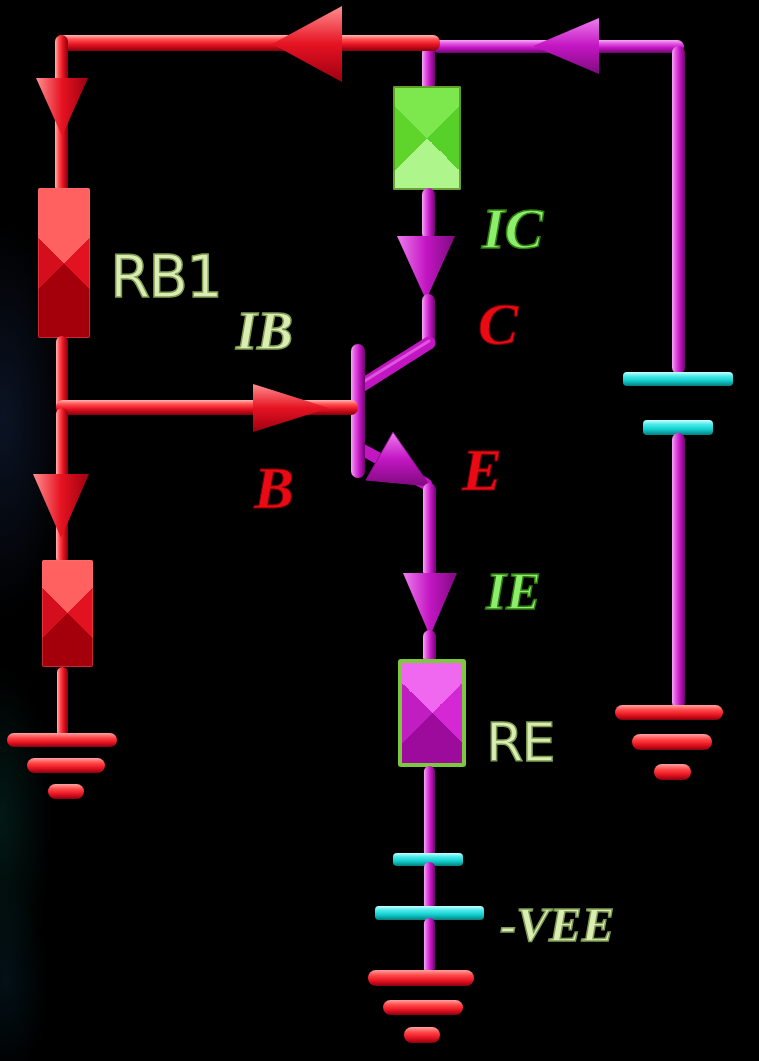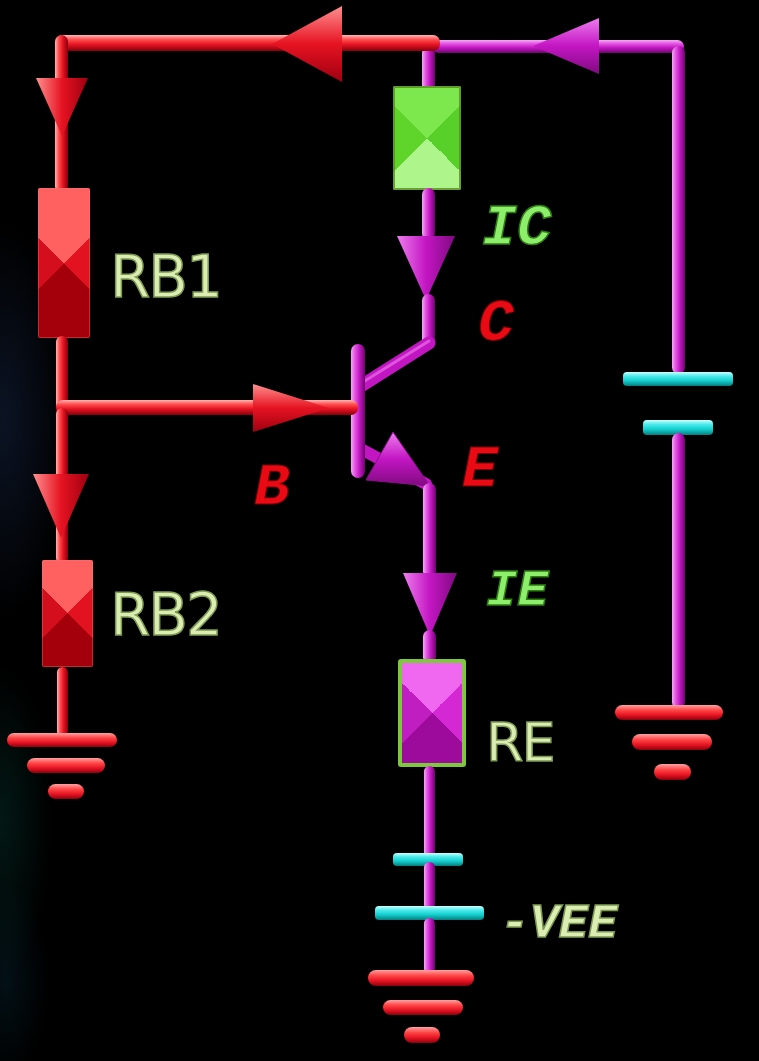--- a/index.html
+++ b/index.html
@@ -41,21 +41,21 @@
   
   .plate{position:absolute;border-radius:4px;
       background:linear-gradient(to bottom,#ccffff 0%,#4aeaea 30%,var(--battery-cyan,#14cfcf) 62%,#067d7d 100%);}
   
   .gnd{position:absolute;border-radius:8px;
       background:linear-gradient(to bottom,#ffa2a2 0%,#ff4545 35%,var(--wire-red,#e61322) 68%,#8c000d 100%);}
   
   .lbl{position:absolute;line-height:1;white-space:nowrap;}
   .lbl-plain{font-family:"DejaVu Sans", sans-serif;letter-spacing:-2px;
       color:var(--label-pale,#dcedb4);margin-top:20px;-webkit-text-stroke:1.5px #7d9a52;}
-  .lbl-script{font-family:Liberation Mono, monospace;font-style:italic;font-weight:bold;}
+  .lbl-script{font-family:Liberation Serif, serif;font-style:italic;font-weight:bold;}
   .lbl-pale{color:var(--label-pale,#dcedb4);-webkit-text-stroke:1.5px #7d9a52;}
   .lbl-green{color:var(--label-bright-green,#8dee6b);-webkit-text-stroke:1.5px #2f7d12;}
   .lbl-red{color:var(--label-red,#ea0a14);-webkit-text-stroke:1px #7d0008;}
   .overlay{position:absolute;left:0;top:0;pointer-events:none;}
 </style>
 </head>
 <body>
 
 <div class="stage">
 
@@ -113,23 +113,23 @@
   <div class="arrow a-right a-red-vgrad" style="left:253px;top:384px;width:76px;height:48px;"></div>
   <div class="wire red-v" style="left:56px;top:408px;width:12px;height:156px;"></div>
   <div class="arrow a-down a-red-hgrad" style="left:33px;top:474px;width:56px;height:64px;"></div>
   <div class="resistor res-red" style="left:42px;top:560px;width:51px;height:107px;"></div>
   <div class="wire red-v" style="left:57px;top:667px;width:11px;height:70px;"></div>
   <div class="gnd" style="left:7px;top:733px;width:110px;height:14px;"></div>
   <div class="gnd" style="left:27px;top:758px;width:78px;height:15px;"></div>
   <div class="gnd" style="left:48px;top:784px;width:36px;height:15px;"></div>
 
   <div class="lbl lbl-plain" style="left:110px;top:228px;font-size:58px;">RB1</div>
-  <div class="lbl lbl-plain" style="left:110px;top:566px;font-size:58px;">RB2</div>
   <div class="lbl lbl-plain" style="left:486px;top:696px;font-size:54px;">RE</div>
 
+  <div class="lbl lbl-script lbl-pale" style="left:236px;top:304px;font-size:54px;">IB</div>
   <div class="lbl lbl-script lbl-green" style="left:482px;top:200px;font-size:58px;">IC</div>
   <div class="lbl lbl-script lbl-green" style="left:486px;top:566px;font-size:52px;">IE</div>
 
   <div class="lbl lbl-script lbl-red" style="left:478px;top:294px;font-size:60px;">C</div>
   <div class="lbl lbl-script lbl-red" style="left:254px;top:458px;font-size:60px;">B</div>
   <div class="lbl lbl-script lbl-red" style="left:462px;top:440px;font-size:60px;">E</div>
 
   <div class="lbl lbl-script lbl-pale" style="left:500px;top:900px;font-size:49px;">-VEE</div>
 </div>
 

